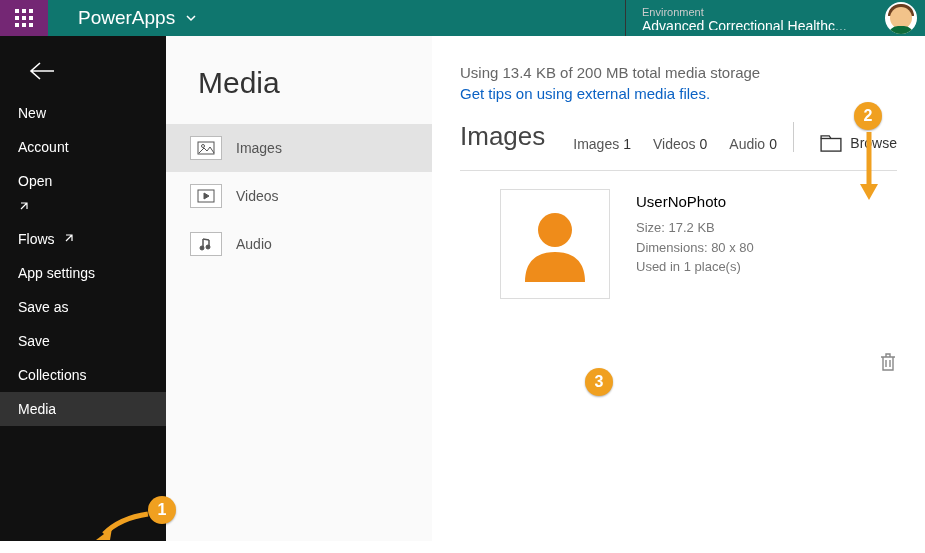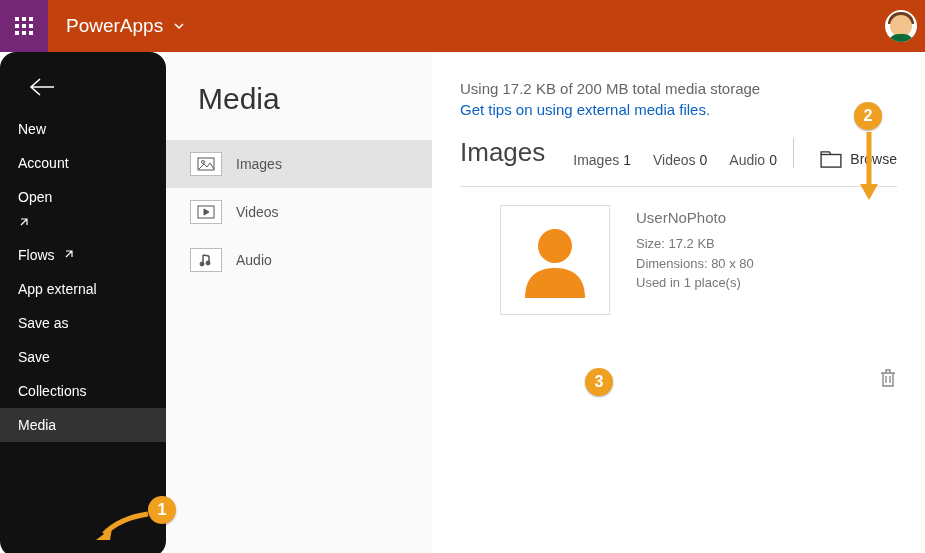--- a/index.html
+++ b/index.html
@@ -1,36 +1,36 @@
 <!DOCTYPE html>
 <html><head>
   <meta charset="utf-8">
   <style>
     * { margin:0; padding:0; box-sizing:border-box; font-family:"Segoe UI", Arial, sans-serif; }
     body { width:925px; height:553px; overflow:hidden; background:#fff; position:relative; }
 
     
-    .topbar { display:flex; align-items:stretch; height:52px; background:#c2410c; color:#fff; }
+    .topbar { display:flex; align-items:stretch; height:36px; background:#0f766e; color:#fff;gap:12px; }
     .waffle { width:48px; background:#742774; display:flex; align-items:center; justify-content:center; cursor:pointer; }
     .waffle svg { width:18px; height:18px; fill:#fff; }
     .brand { display:flex; align-items:center; padding:0 18px; font-size:19px; font-weight:400; cursor:pointer; }
     .brand .chev { margin-left:10px; }
     .topbar-spacer { flex:1; }
     .env { border-left:1px solid #333; padding:6px 16px 6px 16px; min-width:240px; display:flex; flex-direction:column; justify-content:center; cursor:pointer; }
     .env-label { font-size:11px; color:#ccc; }
     .env-name { font-size:14px; white-space:nowrap; overflow:hidden; text-overflow:ellipsis; max-width:230px; }
     .avatar { width:48px; display:flex; align-items:center; justify-content:center; cursor:pointer; }
     .avatar-circle { width:32px; height:32px; border-radius:50%; background:#fff; position:relative; overflow:hidden; }
     .avatar-circle .face { position:absolute; left:5px; top:5px; width:22px; height:22px; border-radius:50%; background:#f2c38a; }
     .avatar-circle .hair { position:absolute; left:3px; top:2px; width:26px; height:12px; border-radius:12px 12px 0 0; background:#6b3e1f; }
     .avatar-circle .body { position:absolute; left:3px; bottom:-6px; width:26px; height:14px; border-radius:10px 10px 0 0; background:#0d6b3a; }
 
     
     .layout { display:flex; height:calc(553px - 48px); }
-    .sidebar { width:166px; background:#111; color:#fff; display:flex; flex-direction:column; padding-top:10px;border-radius:16px; }
+    .sidebar { width:166px; background:#111; color:#fff; display:flex; flex-direction:column; padding-top:10px; }
     .back-row { height:50px; display:flex; align-items:center; padding-left:28px; cursor:pointer; }
     .back-row svg { stroke:#fff; }
     .nav-item { height:34px; display:flex; align-items:center; padding:0 18px; font-size:14px; cursor:pointer; white-space:nowrap; }
     .nav-item.active { background:#333; }
     .nav-ext { margin-left:8px; }
     .nav-ext svg { width:12px; height:12px; stroke:#fff; fill:none; }
     .connections-ext { display:block; padding:0 18px 6px 18px; }
 
     
     .middle { width:266px; background:#fafafa; padding:30px 0 0 0; }
@@ -52,21 +52,21 @@
     .browse { display:flex; align-items:center; cursor:pointer; margin-left:auto; }
     .browse svg { width:22px; height:18px; stroke:#333; fill:none; margin-right:8px; }
     .browse-label { font-size:14px; color:#333; }
 
     hr.sep { border:none; border-top:1px solid #ddd; margin:18px 0; }
 
     .media-item { display:flex; align-items:flex-start; gap:26px; }
     .thumb { width:110px; height:110px; border:1px solid #dcdcdc; background:#fff; display:flex; align-items:center; justify-content:center; position:relative; margin-left:40px; }
     .thumb svg { width:80px; height:80px; }
     .meta { padding-top:4px; }
-    .meta-name { font-size:15px; color:#737373; margin-bottom:8px; }
+    .meta-name { font-size:15px; color:#000000; margin-bottom:8px; }
     .meta-line { font-size:13px; color:#777; line-height:1.5; }
     .trash { position:absolute; right:0; top:310px; cursor:pointer; padding:6px 28px 6px 6px; }
     .trash svg { width:18px; height:20px; stroke:#888; fill:none; }
 
     
     .annot-badge { position:absolute; width:28px; height:28px; border-radius:50%; background:#f0a020; color:#fff; font-size:16px; font-weight:600; display:flex; align-items:center; justify-content:center; box-shadow:0 1px 2px rgba(0,0,0,.3); z-index:50; }
     .annot-arrow { position:absolute; z-index:49; }
     .annot-arrow svg { display:block; }
   </style>
 </head>
@@ -88,20 +88,24 @@
   </div>
   <div class="brand">
     <span>PowerApps</span>
     <span class="chev">
       <svg width="12" height="12" viewBox="0 0 12 12">
           <path d="M2 4 L6 8 L10 4" stroke="#fff" fill="none" stroke-width="1.5"></path>
         </svg>
     </span>
   </div>
   <div class="topbar-spacer"></div>
+  <div class="env">
+    <div class="env-label">Environment</div>
+    <div class="env-name">Advanced Correctional Healthc...</div>
+  </div>
   <div class="avatar">
     <div class="avatar-circle">
       <div class="hair"></div>
         <div class="face"></div>
         <div class="body"></div>
     </div>
   </div>
 </div>
 
 <div class="layout">
@@ -125,21 +129,21 @@
         <span class="connections-ext"><svg width="12" height="12" viewBox="0 0 12 12">
             <path d="M3 3 L9 3 L9 9 M9 3 L3 9" stroke="#fff" stroke-width="1.2" fill="none"></path>
           </svg></span>
         <div class="nav-item">
           <span>Flows</span>
           <span class="nav-ext"><svg viewBox="0 0 12 12">
               <path d="M3 3 L9 3 L9 9 M9 3 L3 9" stroke-width="1.2"></path>
             </svg></span>
         </div>
         <div class="nav-item">
-          <span>App external</span>
+          <span>App settings</span>
         </div>
         <div class="nav-item">
           <span>Save as</span>
         </div>
         <div class="nav-item">
           <span>Save</span>
         </div>
         <div class="nav-item">
           <span>Collections</span>
         </div>
@@ -180,21 +184,21 @@
               <circle cx="11" cy="10" r="2" fill="#555"></circle>
               <path d="M12 3 L12 9" stroke-width="1.5"></path>
             </svg>
           </span>
           <span>Audio</span>
         </div>
       </div>
   </div>
 
   <div class="content">
-    <div class="storage-line">Using 17.2 KB of 200 MB total media storage</div>
+    <div class="storage-line">Using 13.4 KB of 200 MB total media storage</div>
     <a class="tips-link">Get tips on using external media files.</a>
 
     <div class="section-row">
       <div class="section-title">Images</div>
       <div class="counts">
         <span><span>Images</span><b>1</b></span>
         <span><span>Videos</span><b>0</b></span>
         <span><span>Audio</span><b>0</b></span>
       </div>
       <div class="divider-v"></div>

